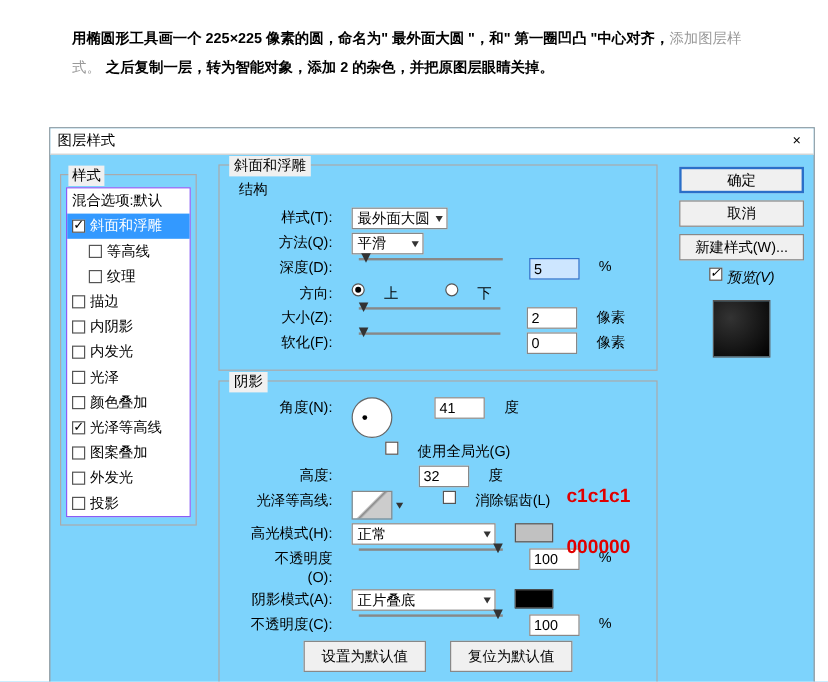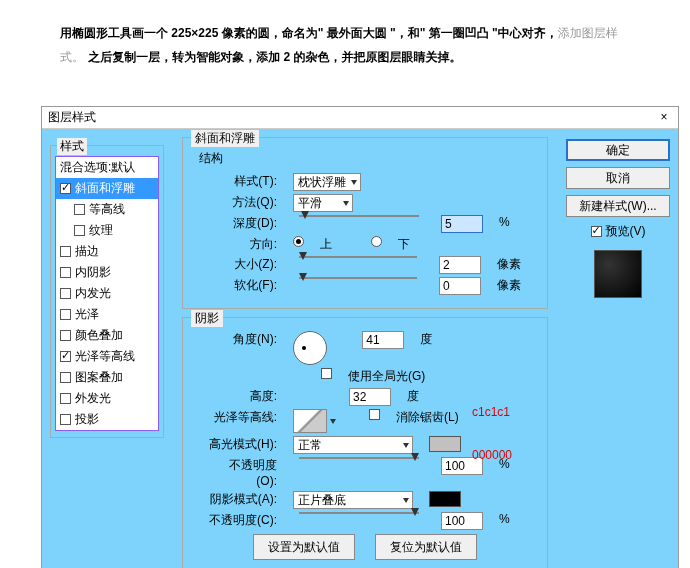--- a/index.html
+++ b/index.html
@@ -35,23 +35,23 @@
 .radio { width: 11px; height: 11px; border: 1px solid #555; border-radius: 50%; background: #fff; display: inline-block; position: relative; }
 .radio.checked::after { content: ""; position: absolute; top: 2px; left: 2px; width: 5px; height: 5px; background: #000; border-radius: 50%; }
 .angle-circle { width: 34px; height: 34px; border: 1px solid #666; border-radius: 50%; background: #fff; position: relative; }
 .angle-circle::after { content: ""; position: absolute; width: 4px; height: 4px; background: #000; border-radius: 50%; top: 14px; left: 8px; }
 .swatch { width: 32px; height: 16px; border: 1px solid #555; display: inline-block; }
 .contour { width: 34px; height: 24px; border: 1px solid #888; background: linear-gradient(135deg,#fff 0%,#fff 45%,#888 50%,#ccc 55%,#ccc 100%); display: inline-block; position: relative; }
 .contour::after { content: ""; position: absolute; right: -10px; top: 9px; border-left: 3px solid transparent; border-right: 3px solid transparent; border-top: 5px solid #333; }
 .right-panel { width: 120px; padding: 10px 8px; }
 .btn { border: 1px solid #888; background: #f0f0f0; height: 22px; padding: 0 8px; margin-bottom: 6px; width: 100%; text-align: center; display: flex; align-items: center; justify-content: center; cursor: pointer; }
 .btn.primary { border: 2px solid #2a6fc9; }
-.preview-cb { display: flex; align-items: center; gap: 4px; justify-content: center; margin: 4px 0 10px 0; }
+.preview-cb { display: flex; gap: 4px; justify-content: center; margin: 4px 0 10px 0; font-style: italic; }
 .preview-box { width: 48px; height: 48px; border: 1px solid #555; background: radial-gradient(circle at 30% 30%, #333, #000); margin: 0 auto; }
-.annot { color: #e00000; font-size: 12px; font-weight: normal; position: absolute; }
+.annot { color: #e00000; font-size: 16px; font-weight: bold; position: absolute; }
 .bottom-btns { display: flex; gap: 20px; justify-content: center; margin-top: 4px; }
 .bottom-btns .btn { width: auto; padding: 12px 14px; }
 </style>
 </head>
 <body>
 
 <div class="instruction">
   <span>用椭圆形工具画一个 225×225 像素的圆，命名为" 最外面大圆 "，和" 第一圈凹凸 "中心对齐，</span><span class="gray">添加图层样式。</span>
   <span>之后复制一层，转为智能对象，添加 2 的杂色，并把原图层眼睛关掉。</span>
 </div>
@@ -120,21 +120,21 @@
         </div>
       </div>
     </div>
 
     <div class="middle-panel">
       <div class="fieldset">
         <span class="legend">斜面和浮雕</span>
         <div class="sublegend">结构</div>
         <div class="row">
             <span class="lbl">样式(T):</span>
-            <span class="select">枕状浮雕</span>
+            <span class="select">最外面大圆</span>
           </div>
         <div class="row">
             <span class="lbl">方法(Q):</span>
             <span class="select">平滑</span>
           </div>
         <div class="row">
             <span class="lbl">深度(D):</span>
             <span class="slider">
               <span class="thumb" style="left:2px"></span>
             </span>

